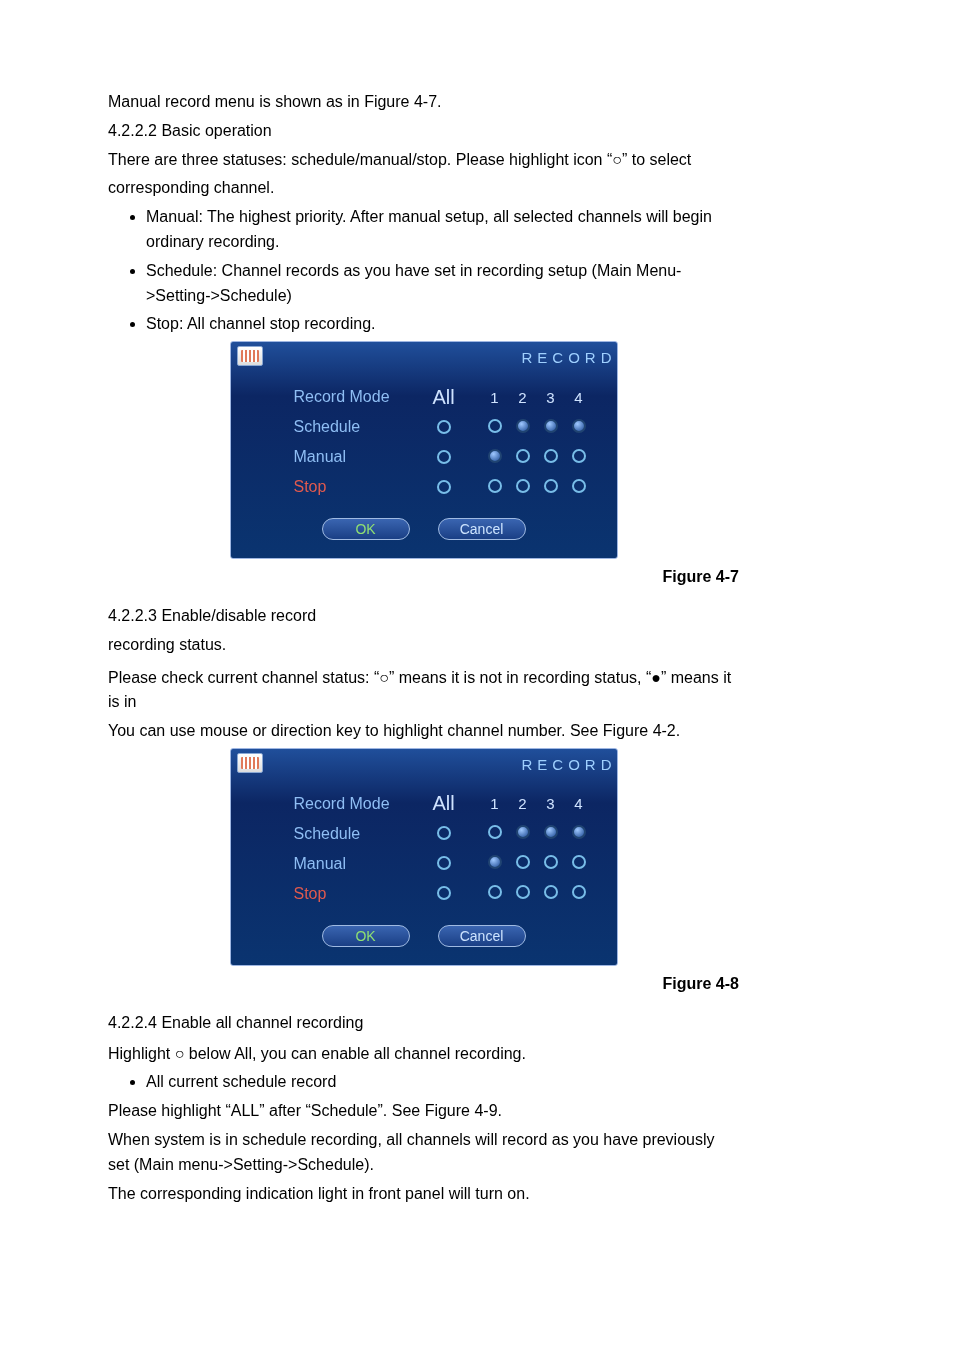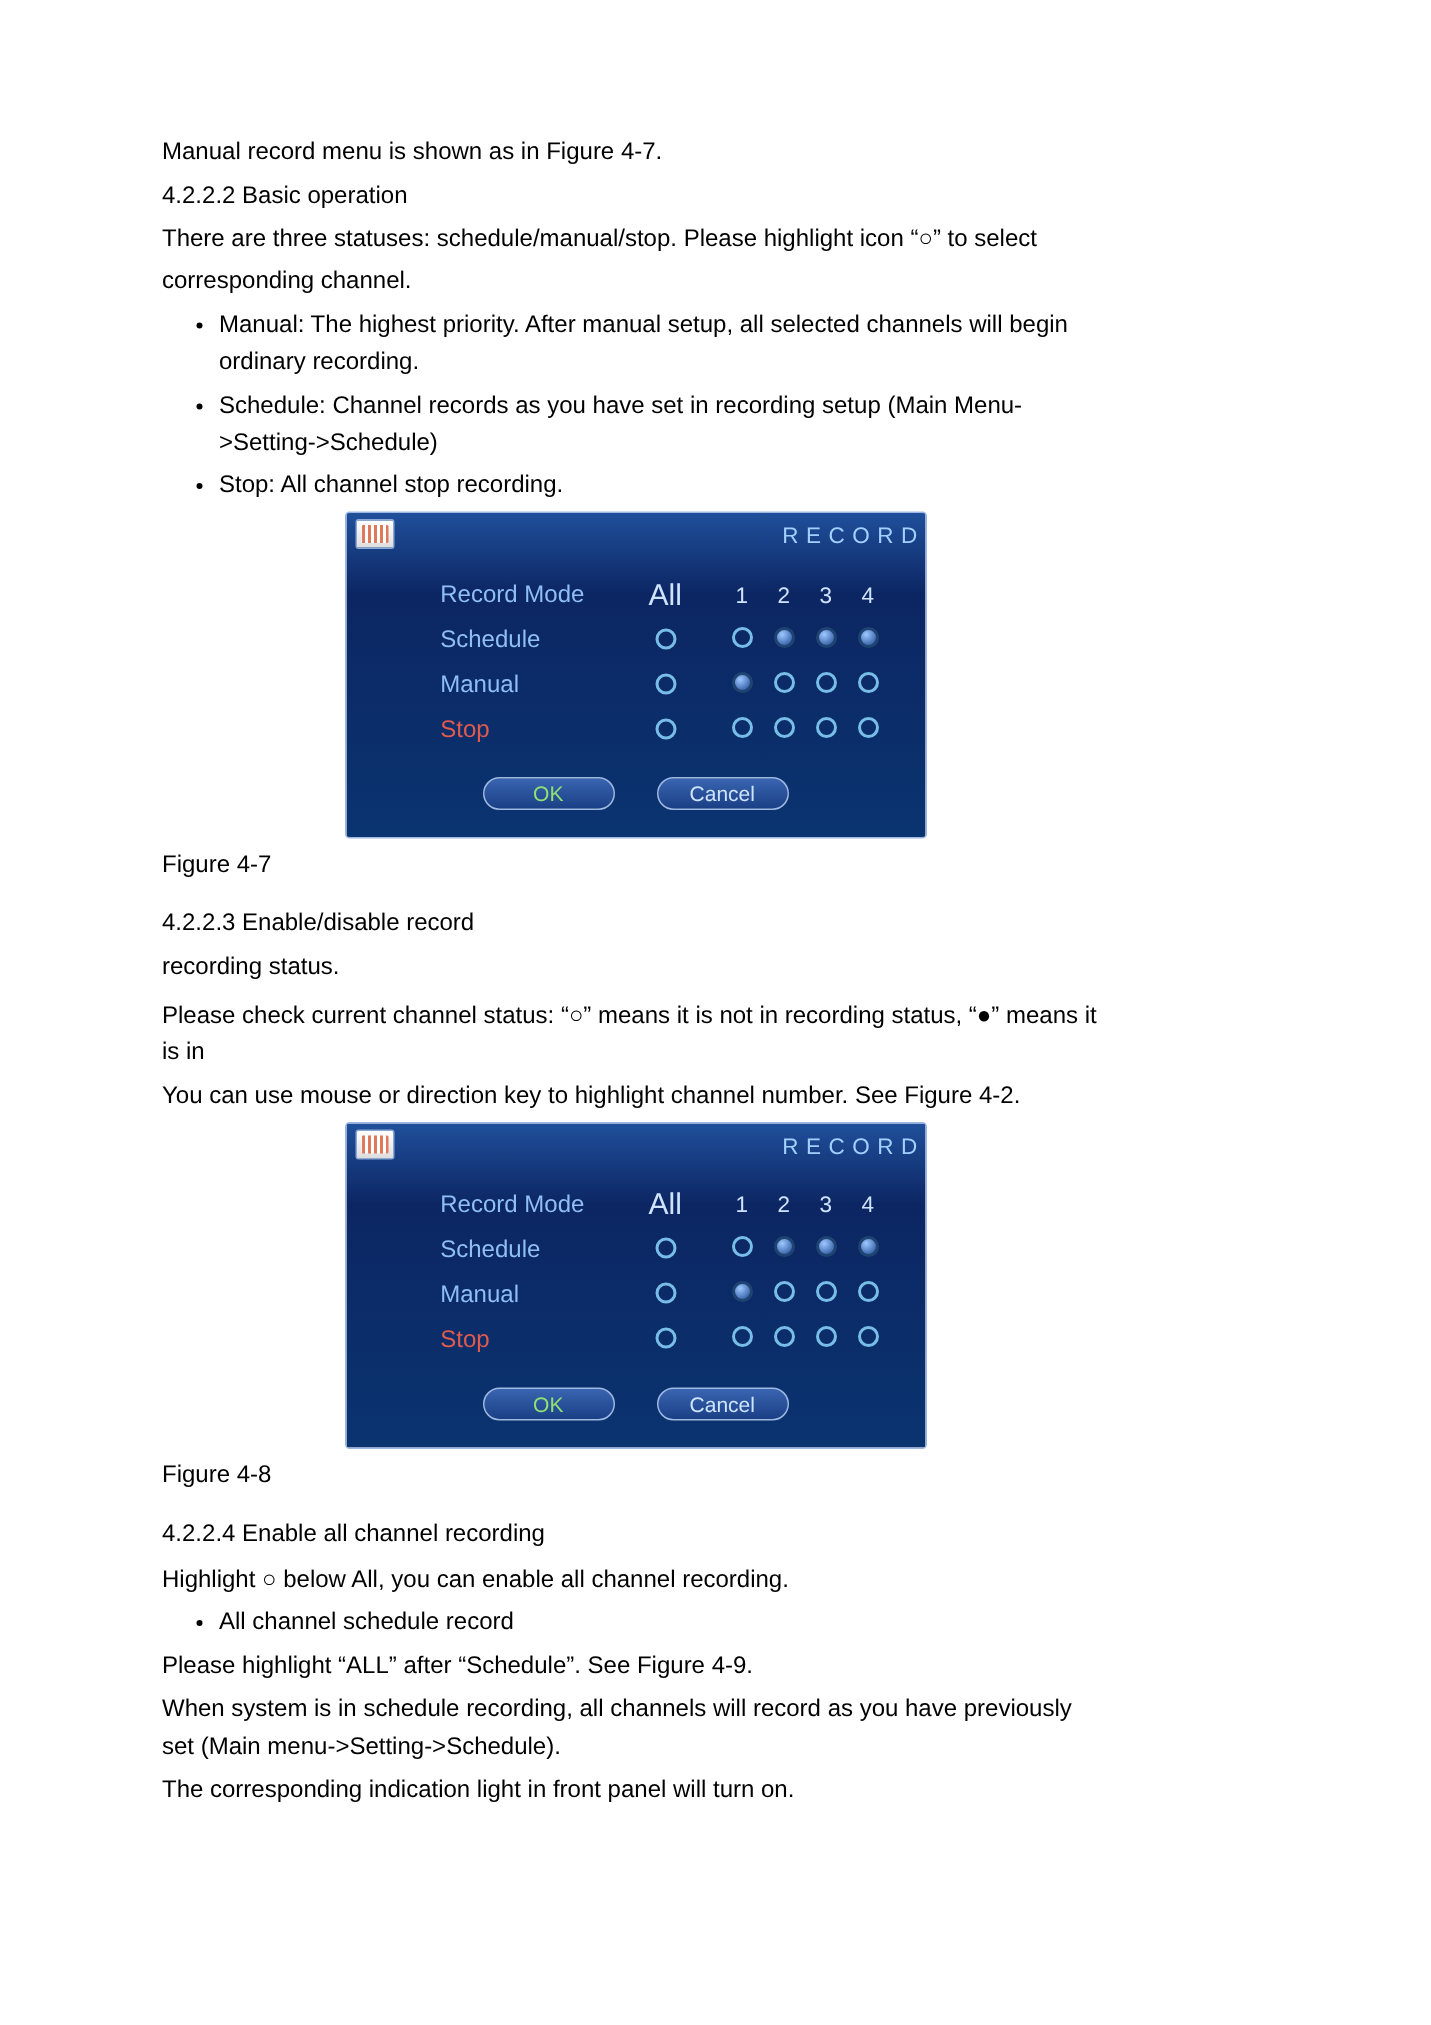--- a/index.html
+++ b/index.html
@@ -32,22 +32,23 @@
   ul.bullets.tight > li {
     margin-bottom: 2px;
   }
 
   .fig-wrap {
     display: flex;
     justify-content: center;
     margin-top: 2px;
   }
   .caption {
-    text-align: left;
+    text-align: right;
     margin: 6px 0 14px 0;
+    font-weight: bold;
   }
 
   .record-panel {
     width: 386px;
     background: #0b245a;
     background: linear-gradient(180deg, #204f9b 0%, #0c2663 25%, #0a3470 100%);
     border: 1px solid #9eb6e2;
     border-radius: 3px;
     color: #cfe3ff;
     font-size: 15px;
@@ -287,19 +288,19 @@
         <div class="rp-btn ok">OK</div>
         <div class="rp-btn">Cancel</div>
       </div>
     </div>
   </div>
   <p class="caption">Figure 4-8</p>
 
   <p class="heading">4.2.2.4  Enable all channel recording</p>
   <p class="p" style="margin-top:6px">Highlight ○ below All, you can enable all channel recording.</p>
   <ul class="bullets tight">
-    <li>All channel schedule record</li>
+    <li>All current schedule record</li>
   </ul>
   <p class="p">Please highlight “ALL” after “Schedule”. See Figure 4-9.</p>
   <p class="p">When system is in schedule recording, all channels will record as you have previously set (Main menu-&gt;Setting-&gt;Schedule).</p>
   <p class="p">The corresponding indication light in front panel will turn on.</p>
 
 </div>
 
 </body></html>

